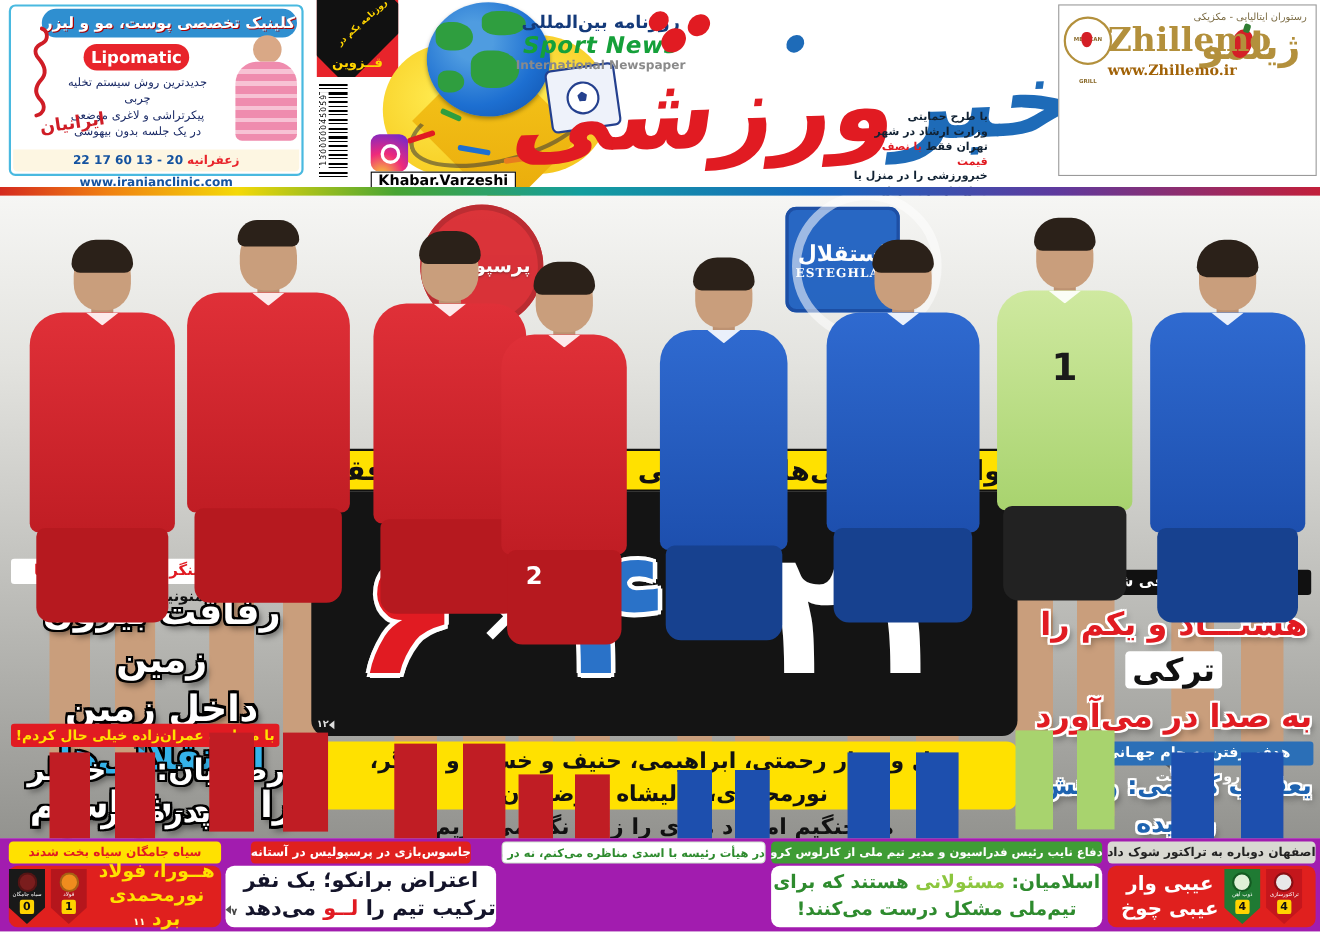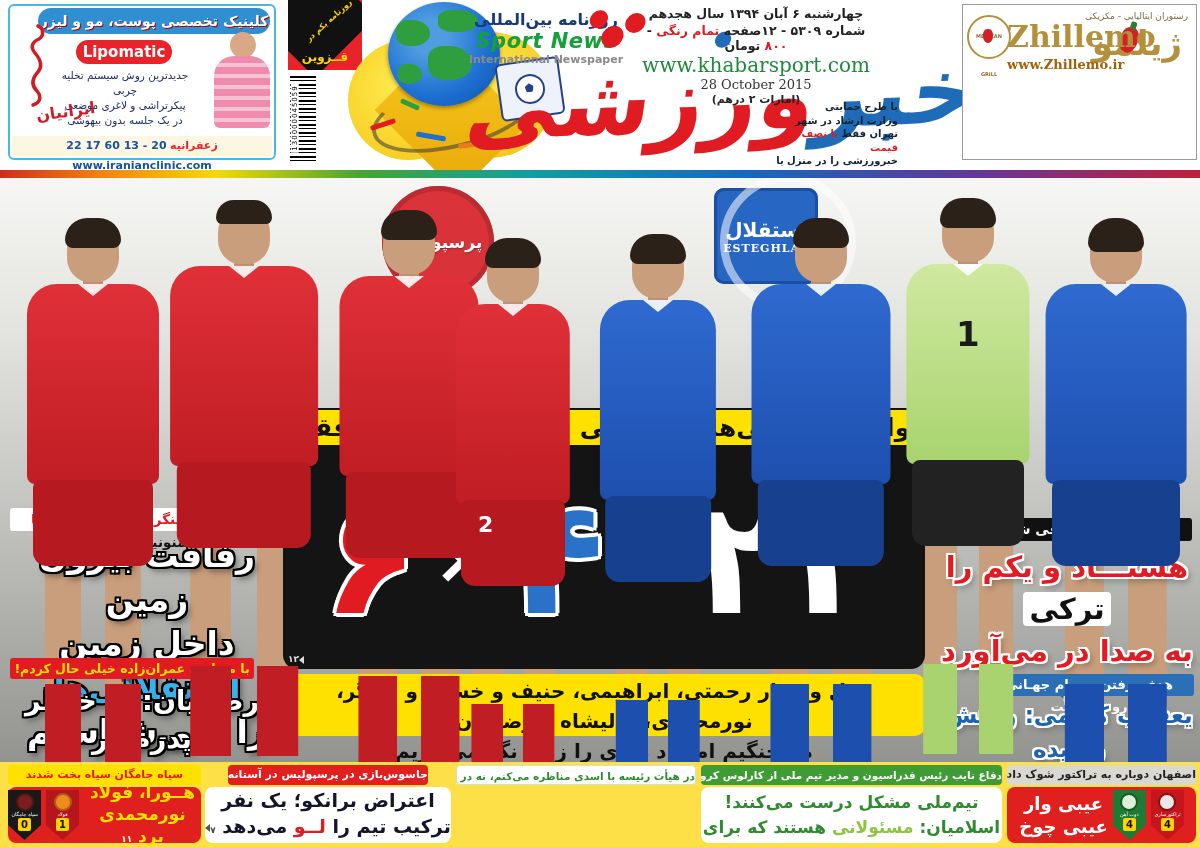--- a/index.html
+++ b/index.html
@@ -164,21 +164,21 @@
   .eq-n{font-size:158px;font-weight:bold;line-height:200px;}
   .eq-op{font-size:72px;font-weight:bold;color:#fff;}
   .eq-red{color:#e11b22;text-shadow:4px 0 0 #fff,-4px 0 0 #fff,0 4px 0 #fff,0 -4px 0 #fff,3px 3px 0 #fff,-3px -3px 0 #fff,3px -3px 0 #fff,-3px 3px 0 #fff;}
   .eq-blue{color:#2a72c8;text-shadow:4px 0 0 #fff,-4px 0 0 #fff,0 4px 0 #fff,0 -4px 0 #fff,3px 3px 0 #fff,-3px -3px 0 #fff,3px -3px 0 #fff,-3px 3px 0 #fff;}
   .eq-white{color:#fff;}
   .cref{position:absolute;left:288px;top:476px;color:#ddd;font-size:9px;}
   .cref .tri{border-right-color:#ddd;}
   .csub{position:absolute;left:283px;top:496px;width:642px;height:62px;background:#ffe100;border-radius:10px;
         direction:rtl;text-align:center;color:#111;font-weight:bold;font-size:20px;line-height:30px;padding-top:2px;box-sizing:border-box;}
   
-  .bottomrow{position:absolute;left:0;top:762px;width:1200px;height:85px;background:#fde047;}
+  .bottomrow{position:absolute;left:0;top:762px;width:1200px;height:85px;background:#a21caf;}
   .bbox{position:absolute;top:3px;height:80px;}
   .bbar{height:20px;border-radius:4px;font-weight:bold;font-size:11px;line-height:20px;text-align:center;direction:rtl;
         white-space:nowrap;overflow:hidden;}
   .bbody{margin-top:2px;height:56px;border-radius:8px;display:flex;align-items:center;justify-content:center;direction:rtl;}
   .pen{width:33px;height:50px;clip-path:polygon(0 0,100% 0,100% 70%,50% 100%,0 70%);
        display:flex;flex-direction:column;align-items:center;flex:none;padding-top:3px;box-sizing:border-box;}
   .pen .plogo{width:18px;height:18px;border-radius:50%;background:#fff;border:2px solid rgba(0,0,0,.3);box-sizing:border-box;}
   .pen .pname{font-size:5.5px;color:#fff;direction:rtl;white-space:nowrap;transform:scale(.9);}
   .pen .pscore{margin-top:1px;width:13px;height:13px;background:#ffd400;color:#111;font-size:10px;font-weight:bold;
                line-height:13px;text-align:center;border-radius:2px;}
@@ -273,36 +273,33 @@
       <div class="sportmark" style="left:128px;top:140px;width:30px;height:5px;background:#e87c1e;transform:rotate(-8deg);"></div>
       <div class="sportmark" style="left:70px;top:100px;width:20px;height:5px;background:#2f9e3f;transform:rotate(24deg);"></div>
     </div>
 
     <div class="logotext">
       <div class="fa">روزنامه بین‌المللی</div>
       <div class="en">Sport News</div>
       <div class="sub">International Newspaper</div>
     </div>
 
+    <div class="insta">
+      <div class="insta-icon"></div>
+      <div class="insta-handle">Khabar.Varzeshi</div>
+    </div>
 
     <div class="masthead">
       <span class="w1">خبر</span><span class="w2">ورزشی</span>
       <span class="mdot" style="left:36px;top:-24px;width:22px;height:22px;background:#e11b22;"></span>
       <span class="mdot" style="left:58px;top:-36px;width:20px;height:20px;background:#e11b22;"></span>
       <span class="mdot" style="left:22px;top:-40px;width:18px;height:18px;background:#e11b22;"></span>
       <span class="mdot" style="left:150px;top:-14px;width:16px;height:16px;background:#1e6bb8;"></span>
     </div>
 
-    <div class="dateline">
-      <div class="dl1">چهارشنبه ۶ آبان ۱۳۹۴ سال هجدهم</div>
-      <div class="dl2"><span>شماره ۵۳۰۹ - ۱۲صفحه </span><span class="red">تمام رنگی</span><span> - </span><span class="red">۸۰۰</span><span> تومان</span></div>
-      <div class="dl-url">www.khabarsport.com</div>
-      <div class="dl-en">28 October 2015</div>
-      <div class="dl-uae">(امارات ۲ درهم)</div>
-    </div>
 
     <div class="promo">
       <div>با طرح حمایتی</div>
       <div>وزارت ارشاد در شهر</div>
       <div><span>تهران فقط </span><span class="red">با نصف قیمت</span></div>
       <div>خبرورزشی را در منزل یا</div>
       <div><span>محل کار خود تحویل بگیرید</span> <span class="pref">۸</span><span class="tri"></span></div>
     </div>
 
     <div class="zh">
@@ -475,22 +472,22 @@
       </div>
     </div>
 
     <div class="bbox bx-queiroz">
       <div class="bbar">در هیأت رئیسه با اسدی مناظره می‌کنم، نه در رسانه‌ها</div>
     </div>
 
     <div class="bbox bx-eslamian">
       <div class="bbar">دفاع نایب رئیس فدراسیون و مدیر تیم ملی از کارلوس کروش</div>
       <div class="bbody">
+        <div><span>اسلامیان: </span><span class="hl">مسئولانی</span><span> هستند که برای</span></div>
         <div>تیم‌ملی مشکل درست می‌کنند!</div>
-        <div><span>اسلامیان: </span><span class="hl">مسئولانی</span><span> هستند که برای</span></div>
       </div>
     </div>
 
     <div class="bbox bx-tractor">
       <div class="bbar">اصفهان دوباره به تراکتور شوک داد</div>
       <div class="bbody">
         <div class="pen pen-tractor">
           <div class="plogo" style="background:#e8e8e8;border-color:#8a0f14;"></div>
           <div class="pname">تراکتورسازی</div>
           <div class="pscore">4</div>

